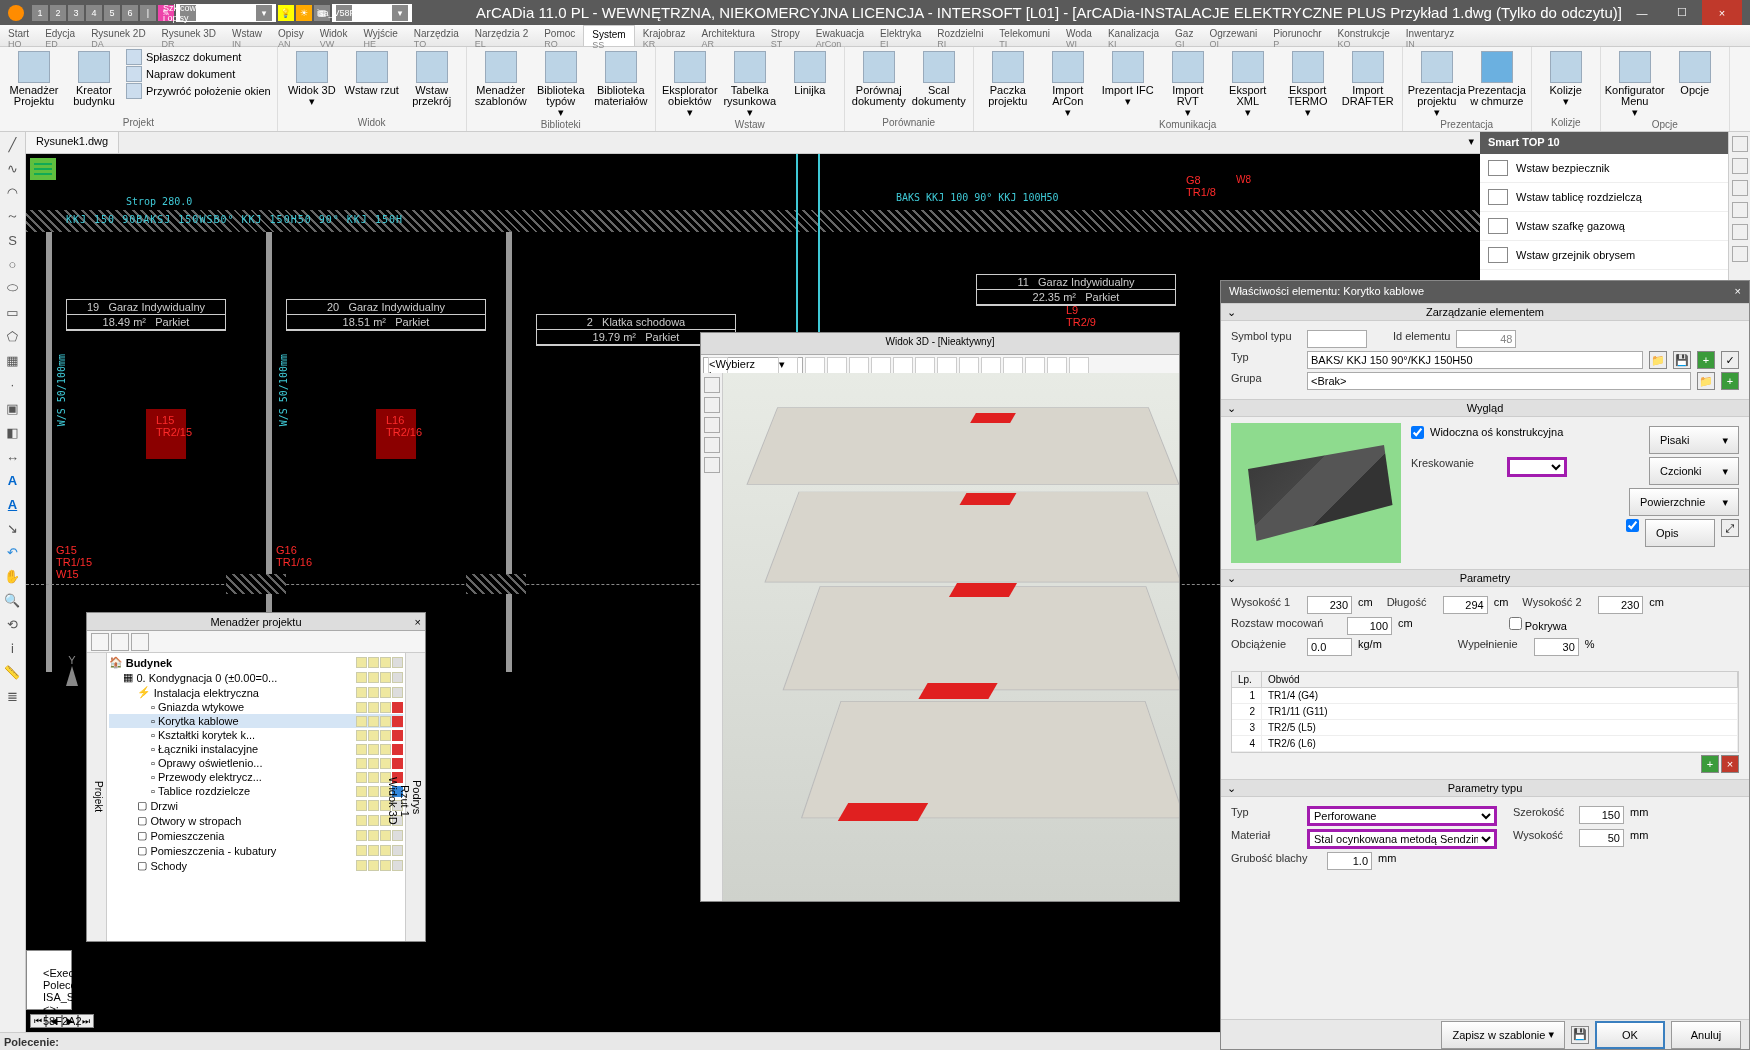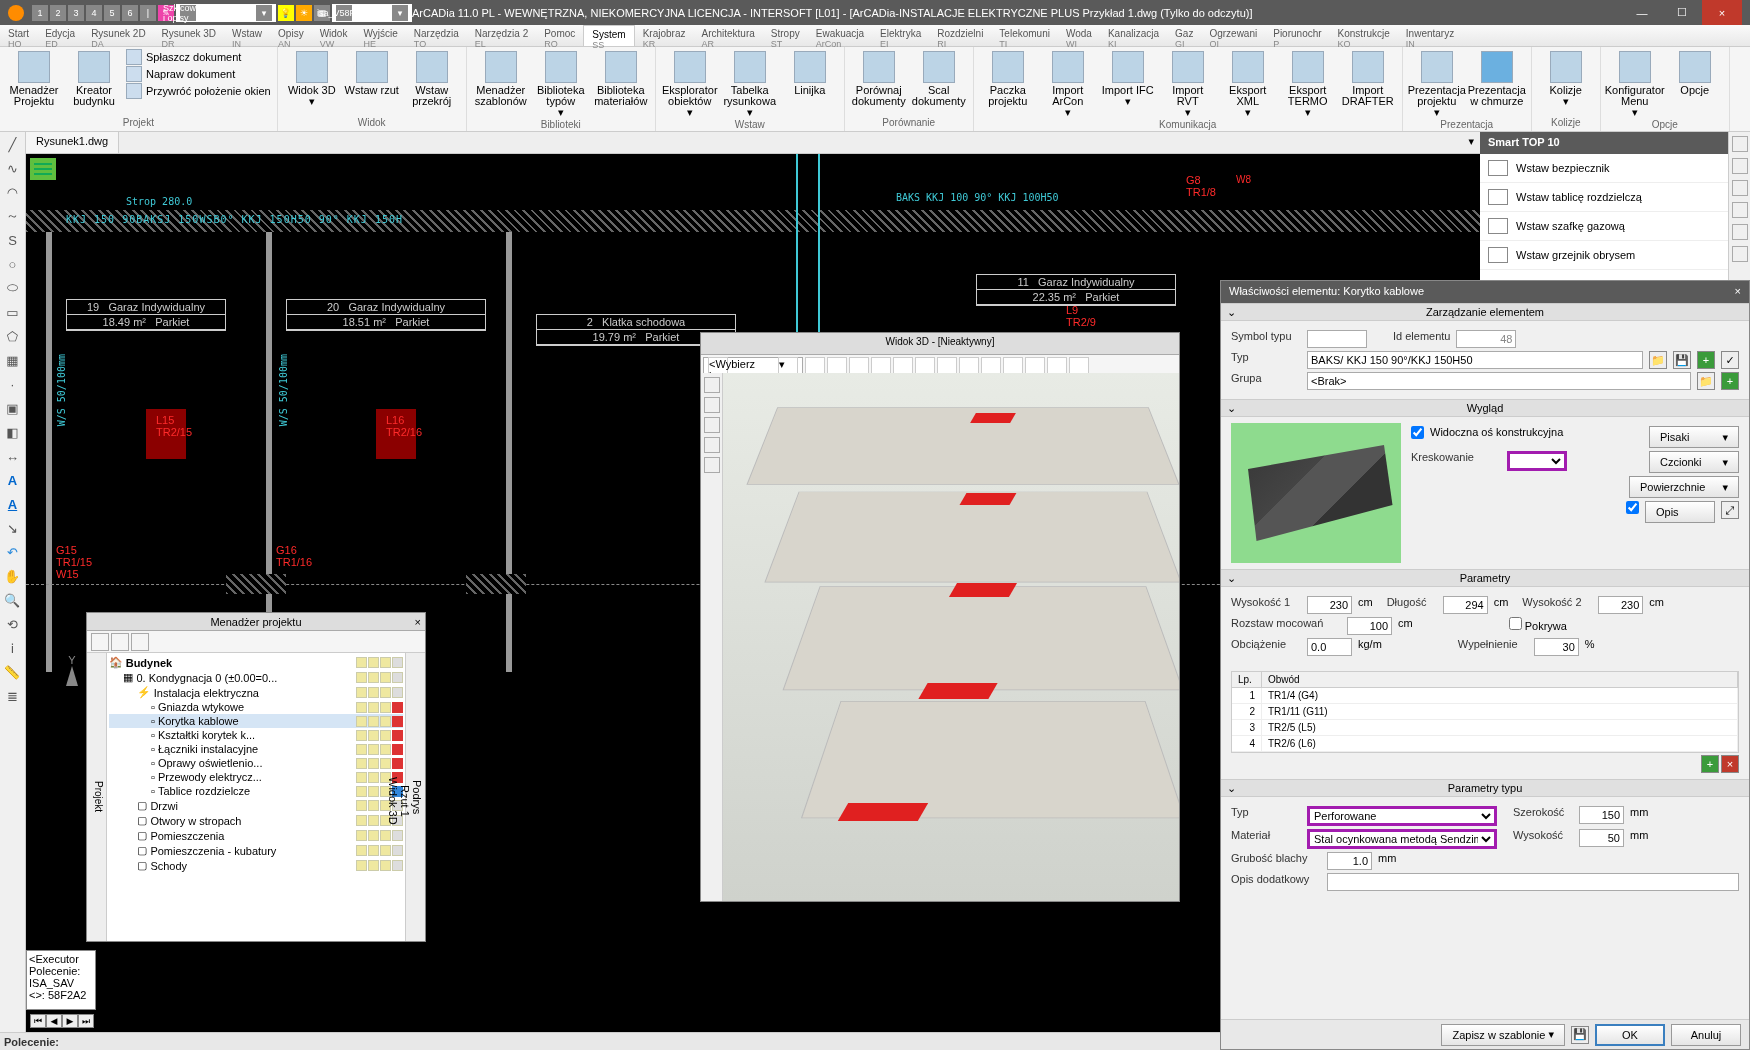--- a/index.html
+++ b/index.html
@@ -2,21 +2,21 @@
 <html><head>
 <meta charset="utf-8">
 <style>
 * { margin:0; padding:0; box-sizing:border-box; font-family:"Segoe UI",Tahoma,sans-serif; font-size:11px; }
 body { background:#f0f0f0; width:1750px; height:1050px; overflow:hidden; position:relative; }
 .titlebar { height:25px; background:#5a5a5a; color:#fff; display:flex; align-items:center; padding:0 8px; }
 .titlebar .app-logo { width:16px; height:16px; background:#ff8c00; border-radius:50%; margin-right:8px; }
 .titlebar .qat { display:flex; gap:2px; align-items:center; }
 .titlebar .qat span { width:16px; height:16px; background:#888; display:inline-flex; align-items:center; justify-content:center; font-size:9px; color:#fff; }
 .titlebar .qat-combo { background:#fff; color:#000; height:18px; padding:0 4px; min-width:100px; display:flex; align-items:center; }
-.titlebar .title-text { flex:1; text-align:left; font-size:11px; }
+.titlebar .title-text { flex:1; text-align:right; font-size:15px; }
 .titlebar .win-btns { display:flex; }
 .titlebar .win-btns span { width:40px; height:25px; display:flex; align-items:center; justify-content:center; }
 .titlebar .win-btns .close { background:#c0392b; }
 .menubar { height:22px; background:linear-gradient(#fafafa,#e8e8e8); display:flex; border-bottom:1px solid #ccc; }
 .menubar .tab { padding:3px 8px 2px; font-size:10px; color:#555; position:relative; }
 .menubar .tab .sub { display:block; font-size:9px; color:#888; }
 .menubar .tab.active { background:#fff; border:1px solid #ccc; border-bottom:none; color:#000; }
 .ribbon { height:85px; background:#f5f5f5; border-bottom:1px solid #ccc; display:flex; }
 .ribbon-group { border-right:1px solid #ddd; padding:2px 6px; display:flex; flex-direction:column; justify-content:space-between; }
 .ribbon-group .items { display:flex; gap:4px; align-items:flex-start; }
@@ -61,21 +61,21 @@
 .prop-dialog .pd-title { background:#5a5a5a; color:#fff; padding:4px 8px; height:22px; display:flex; justify-content:space-between; }
 .prop-dialog .pd-section { background:#e0e0e0; text-align:center; font-size:10px; padding:2px; border-top:1px solid #ccc; border-bottom:1px solid #ccc; position:relative; }
 .prop-dialog .pd-section .chev { position:absolute; left:6px; }
 .prop-dialog .pd-body { padding:6px 10px; }
 .prop-dialog .row { display:flex; align-items:flex-start; gap:6px; margin:3px 0; font-size:11px; }
 .prop-dialog .row label { min-width:70px; color:#333; }
 .prop-dialog input[type=text] { border:1px solid #aaa; height:18px; padding:0 3px; background:#fff; }
 .prop-dialog .btn-sm { width:18px; height:18px; border:1px solid #888; background:#eee; display:inline-flex; align-items:center; justify-content:center; font-size:11px; }
 .prop-dialog .plus { background:#3b9b3b; color:#fff; }
 .prop-dialog .preview { width:170px; height:140px; background:#8edb8e; display:flex; align-items:center; justify-content:center; }
-.prop-dialog .btn { border:1px solid #999; background:linear-gradient(#fff,#e5e5e5); padding:2px 10px; font-size:11px; height:22px; display:inline-flex; align-items:center; }
+.prop-dialog .btn { border:1px solid #999; background:linear-gradient(#fff,#e5e5e5); padding:2px 10px; font-size:11px; height:28px; display:inline-flex; align-items:center; }
 .prop-dialog .btn.primary { border:2px solid #3a7fbf; }
 .prop-dialog select { border:3px solid #a21caf; height:20px; background:#fff; }
 .prop-dialog .grid { border:1px solid #ccc; background:#fff; }
 .prop-dialog .grid .ghead { display:flex; background:#f0f0f0; border-bottom:1px solid #ccc; }
 .prop-dialog .grid .ghead div { padding:2px 6px; border-right:1px solid #ccc; font-size:10px; }
 .prop-dialog .grid .grow { display:flex; border-bottom:1px solid #eee; }
 .prop-dialog .grid .grow div { padding:2px 6px; border-right:1px solid #eee; font-size:10px; }
 .prop-dialog .footer { position:absolute; bottom:0; left:0; right:0; height:30px; background:#e8e8e8; border-top:1px solid #ccc; display:flex; justify-content:flex-end; align-items:center; gap:6px; padding:0 8px; }
 .proj-mgr { position:absolute; border:1px solid #888; background:#f5f5f5; z-index:30; }
 .proj-mgr .pm-title { background:#ddd; text-align:center; font-size:10px; height:18px; line-height:18px; border-bottom:1px solid #aaa; position:relative; }
@@ -85,21 +85,21 @@
 .proj-mgr .pm-body { display:flex; height:calc(100% - 40px); }
 .proj-mgr .pm-side { width:20px; background:#eee; writing-mode:vertical-rl; text-align:center; font-size:10px; border-right:1px solid #ccc; padding:4px 2px; }
 .proj-mgr .tree { flex:1; background:#fff; overflow:auto; padding:2px; }
 .proj-mgr .tree .node { display:flex; align-items:center; gap:3px; padding:1px 0; font-size:11px; white-space:nowrap; }
 .proj-mgr .tree .node.sel { background:#d5e5f5; }
 .proj-mgr .tree .icons { display:flex; gap:1px; margin-left:auto; }
 .proj-mgr .tree .icons i { width:11px; height:11px; background:#efe8a0; border:1px solid #cca; }
 .proj-mgr .tree .icons i.sq { width:11px; height:11px; }
 .proj-mgr .right-tabs { width:20px; background:#eee; writing-mode:vertical-rl; font-size:10px; border-left:1px solid #ccc; text-align:center; padding:4px 2px; }
 .cmd-line { position:absolute; left:0; bottom:0; width:100%; height:18px; background:#e8e8e8; border-top:1px solid #ccc; font-size:10px; display:flex; align-items:center; padding:0 4px; font-family:monospace; color:#333; }
-.cmd-panel { position:absolute; bottom:0; left:26px; width:70px; height:60px; background:#fff; border:1px solid #888; font-family:monospace; font-size:10px; padding:2px; z-index:20; }
+.cmd-panel { position:absolute; bottom:0; left:26px; width:46px; height:60px; background:#fff; border:1px solid #888; font-family:monospace; font-size:10px; padding:16px; z-index:20; }
 .tray-thumb { width:190px; height:120px; background:linear-gradient(135deg,#333 0%,#444 40%,#555 40%,#555 60%,#333 60%); clip-path:polygon(10% 30%,90% 10%,95% 60%,15% 90%); }
 .red3d { position:absolute; background:#e02020; transform:skew(-30deg); }
 .wall3d { position:absolute; background:#d8d5cc; border:1px solid #bbb; }
 .nav-arrows { position:absolute; bottom:2px; left:2px; display:flex; gap:0; }
 .nav-arrows span { width:16px; height:14px; border:1px solid #888; background:#eee; font-size:9px; display:flex; align-items:center; justify-content:center; }
 .compass { position:absolute; color:#888; font-size:10px; text-align:center; }
 .compass .arrow { width:0; height:0; border-left:6px solid transparent; border-right:6px solid transparent; border-bottom:20px solid #888; margin:0 auto; }
 </style>
 </head>
 <body>
@@ -823,24 +823,20 @@
       <select style="width:190px"><option>Stal ocynkowana metodą Sendzimira</option></select>
       <label style="min-width:60px;margin-left:10px">Wysokość</label>
         <input type="text" style="width: 45px; text-align: right;" value="50">
         <span>mm</span>
     </div>
     <div class="row">
       <label style="min-width:90px">Grubość blachy</label>
         <input type="text" style="width: 45px; text-align: right;" value="1.0">
         <span>mm</span>
     </div>
-    <div class="row">
-      <label style="min-width:90px">Opis dodatkowy</label>
-        <input type="text" style="flex: 1 1 0%;">
-    </div>
   </div>
   <div class="footer">
     <div class="btn"><span>Zapisz w szablonie</span>&nbsp;<span>▾</span></div>
     <span class="btn-sm">💾</span>
     <div class="btn primary" style="width:70px;justify-content:center">OK</div>
     <div class="btn" style="width:70px;justify-content:center">Anuluj</div>
   </div>
 </div>
 
 <div class="cmd-line">

